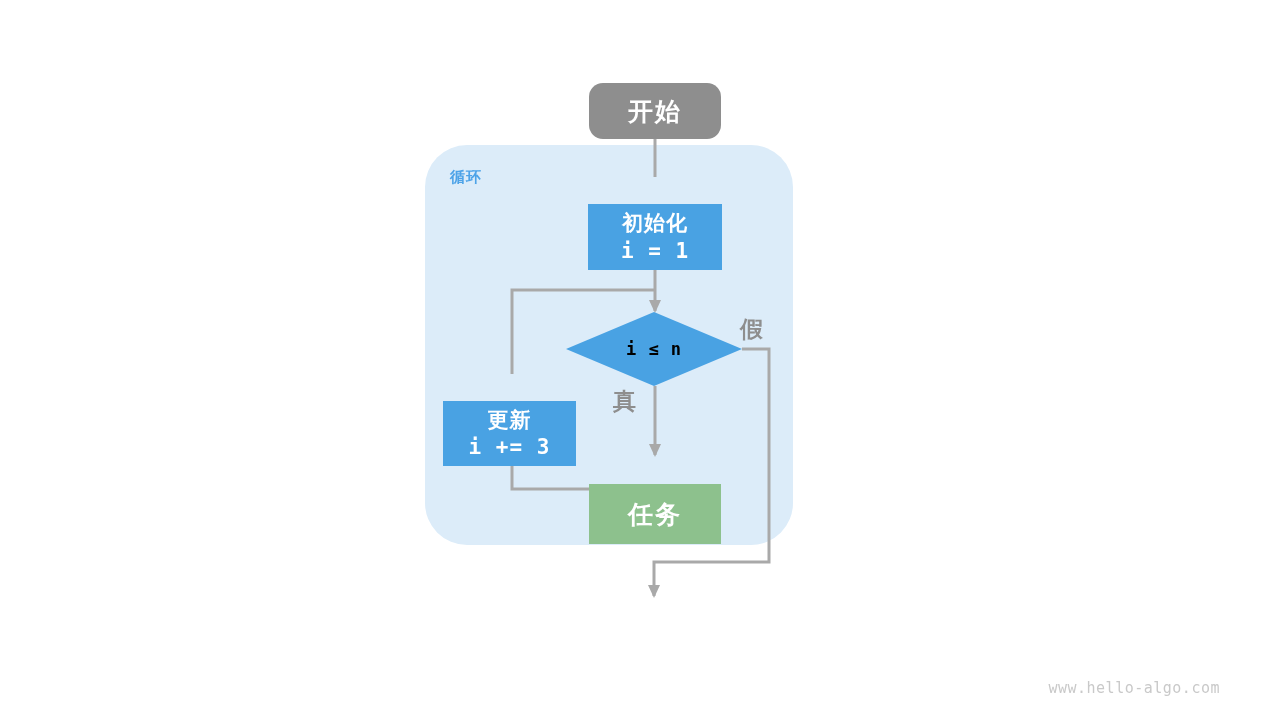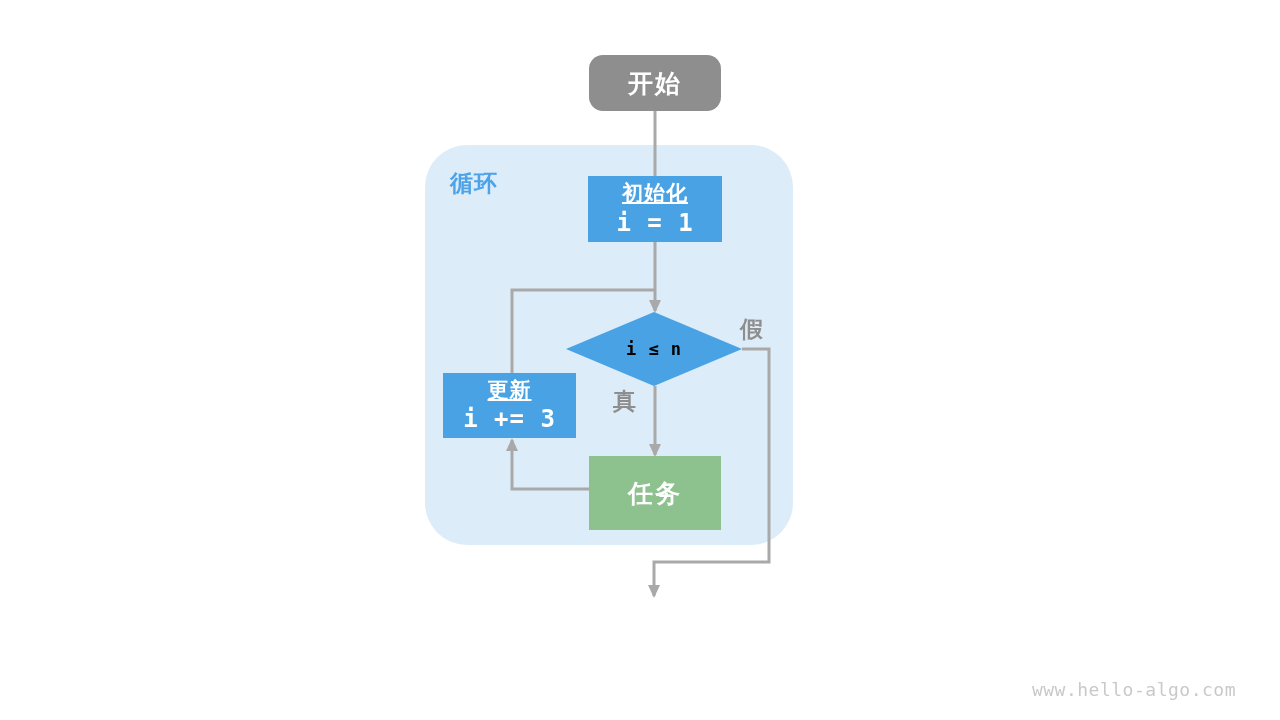--- a/index.html
+++ b/index.html
@@ -16,66 +16,66 @@
   html,body{width:1280px;height:720px;background:#ffffff;overflow:hidden;}
   body{font-family:"Liberation Sans",sans-serif;position:relative;}
   .canvas{position:absolute;left:0;top:0;width:1280px;height:720px;}
 
   .loop-container{
     position:absolute;left:425px;top:145px;width:368px;height:400px;
     background:var(--container-bg);border-radius:42px;
   }
   .loop-label{
     position:absolute;left:450px;top:168px;
-    color:var(--accent-blue);font-weight:bold;font-size:23px;letter-spacing:1px;
+    color:var(--accent-blue);font-weight:bold;font-size:15px;letter-spacing:1px;
   }
 
   svg.wires{position:absolute;left:0;top:0;width:1280px;height:720px;}
   svg.wires polyline, svg.wires line{fill:none;stroke:var(--line-gray);stroke-width:3;}
   svg.wires .arrowhead{fill:var(--line-gray);}
 
   .node{
     position:absolute;display:flex;flex-direction:column;
     align-items:center;justify-content:center;
-    color:#ffffff;font-weight:bold;text-align:center;
+    color:#ffffff;font-weight:bold;text-align:center;margin-top:28px;
   }
   .terminal{
     width:132px;height:56px;border-radius:14px;
     background:var(--node-gray);font-size:25px;letter-spacing:2px;
   }
   .process-blue{background:var(--node-blue);}
   .process-green{background:var(--node-green);}
-  .cn{font-size:21px;letter-spacing:1px;line-height:1.35;text-decoration:underline;}
-  .code{font-family:"DejaVu Sans Mono",monospace;font-size:24px;font-weight:bold;line-height:1.3;letter-spacing:1px;}
+  .cn{font-size:21px;letter-spacing:1px;line-height:1.35;}
+  .code{font-family:"DejaVu Sans Mono",monospace;font-size:21px;font-weight:bold;line-height:1.3;letter-spacing:1px;}
   .big-cn{font-size:25px;letter-spacing:2px;}
 
   .node-start{left:589px;top:55px;}
   .node-end{left:589px;top:597px;}
   .node-init{left:588px;top:176px;width:134px;height:66px;}
   .node-update{left:443px;top:373px;width:133px;height:65px;}
-  .node-task{left:589px;top:456px;width:132px;height:74px;}
+  .node-task{left:589px;top:456px;width:132px;height:60px;}
 
   .diamond{
     position:absolute;left:566px;top:312px;width:176px;height:74px;
     background:var(--node-blue);
     clip-path:polygon(50% 0,100% 50%,50% 100%,0 50%);
     display:flex;align-items:center;justify-content:center;
   }
   .diamond .code{font-size:17px;}
 
   .edge-label{
     position:absolute;color:var(--label-gray);
     font-weight:bold;font-size:23px;
   }
   .edge-label-true{left:613px;top:386px;}
   .edge-label-false{left:740px;top:314px;}
 
   .watermark{
-    position:absolute;right:44px;top:679px;
-    font-family:"DejaVu Sans Mono",monospace;font-size:18px;
+    position:absolute;right:60px;top:679px;
+    font-family:"DejaVu Sans Mono",monospace;font-size:15px;
     color:var(--watermark-gray);letter-spacing:0.5px;
   }
 </style>
 </head>
 <body>
 
 <div class="canvas">
 
   <div class="loop-container"></div>
   <div class="loop-label">循环</div>

